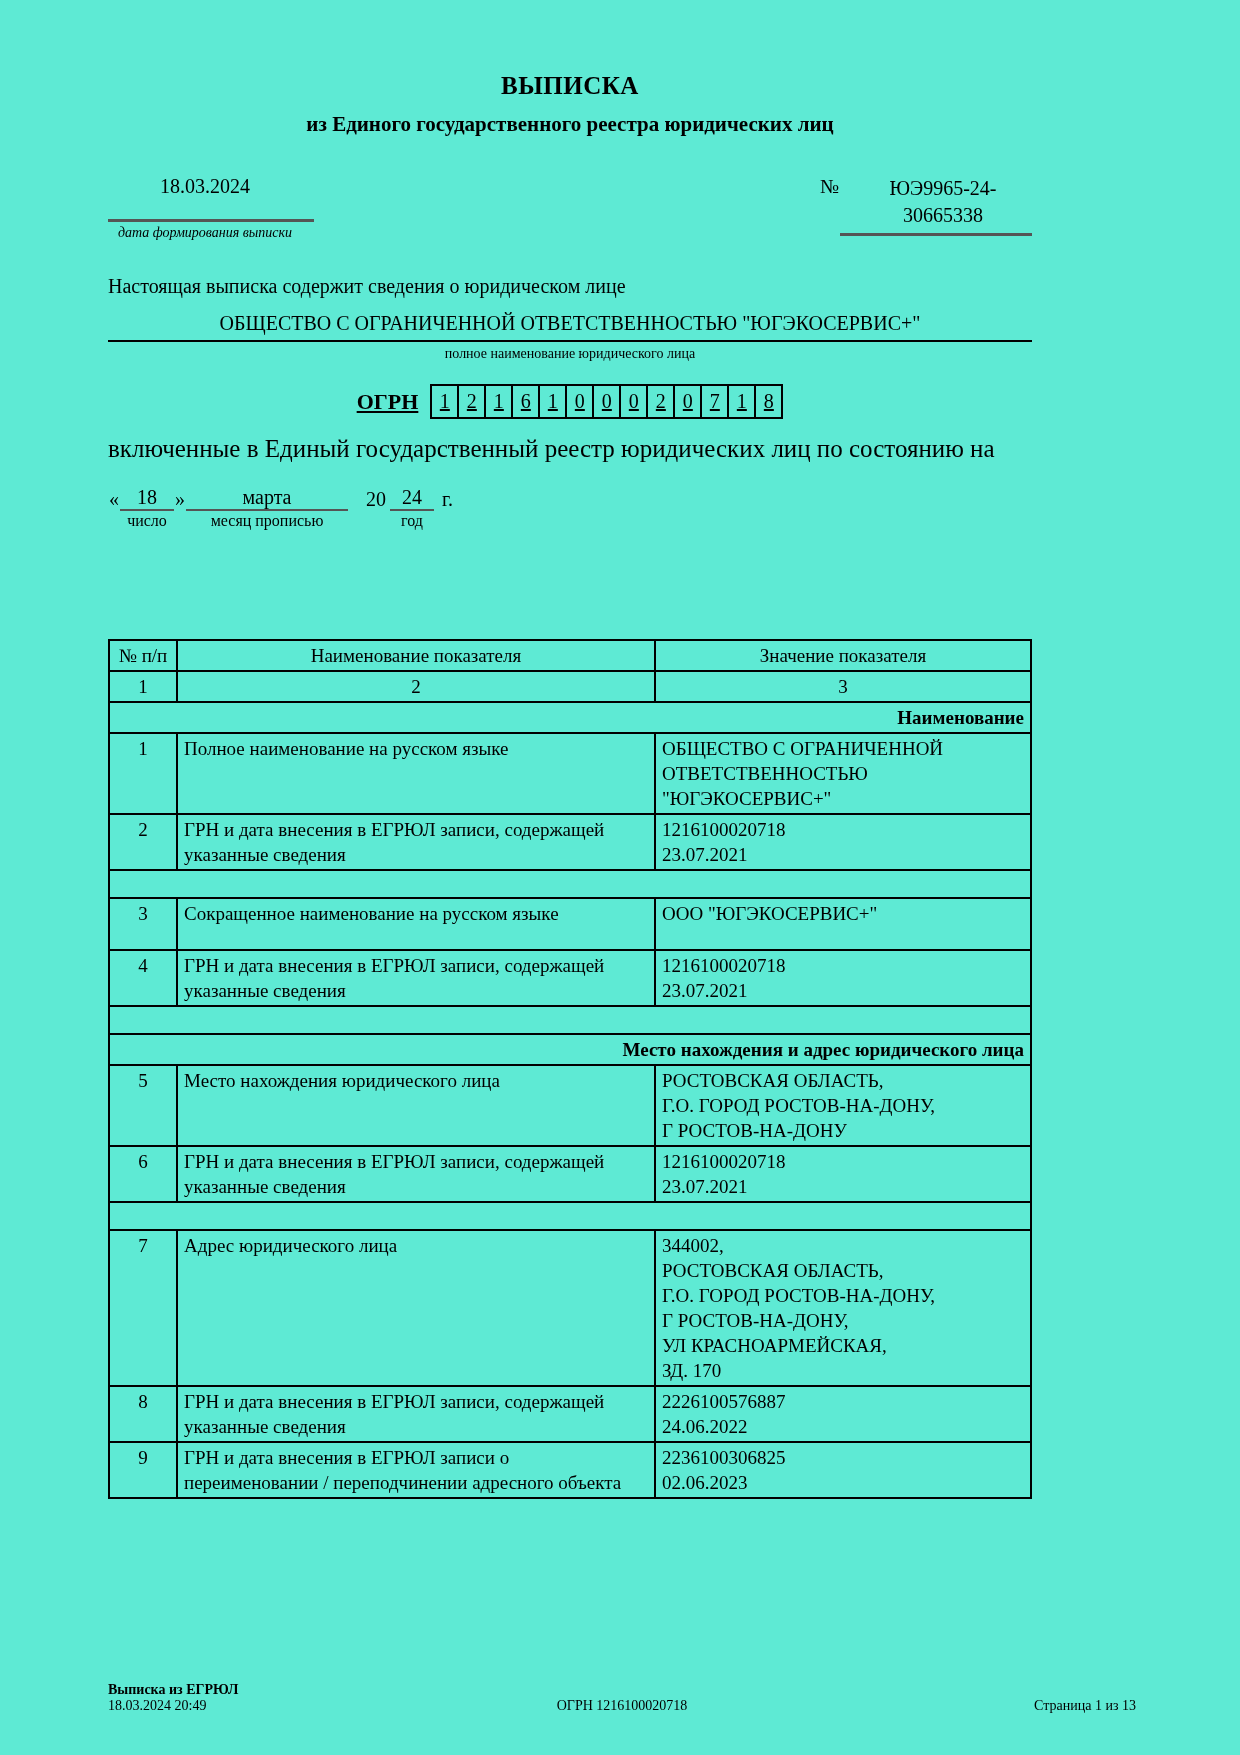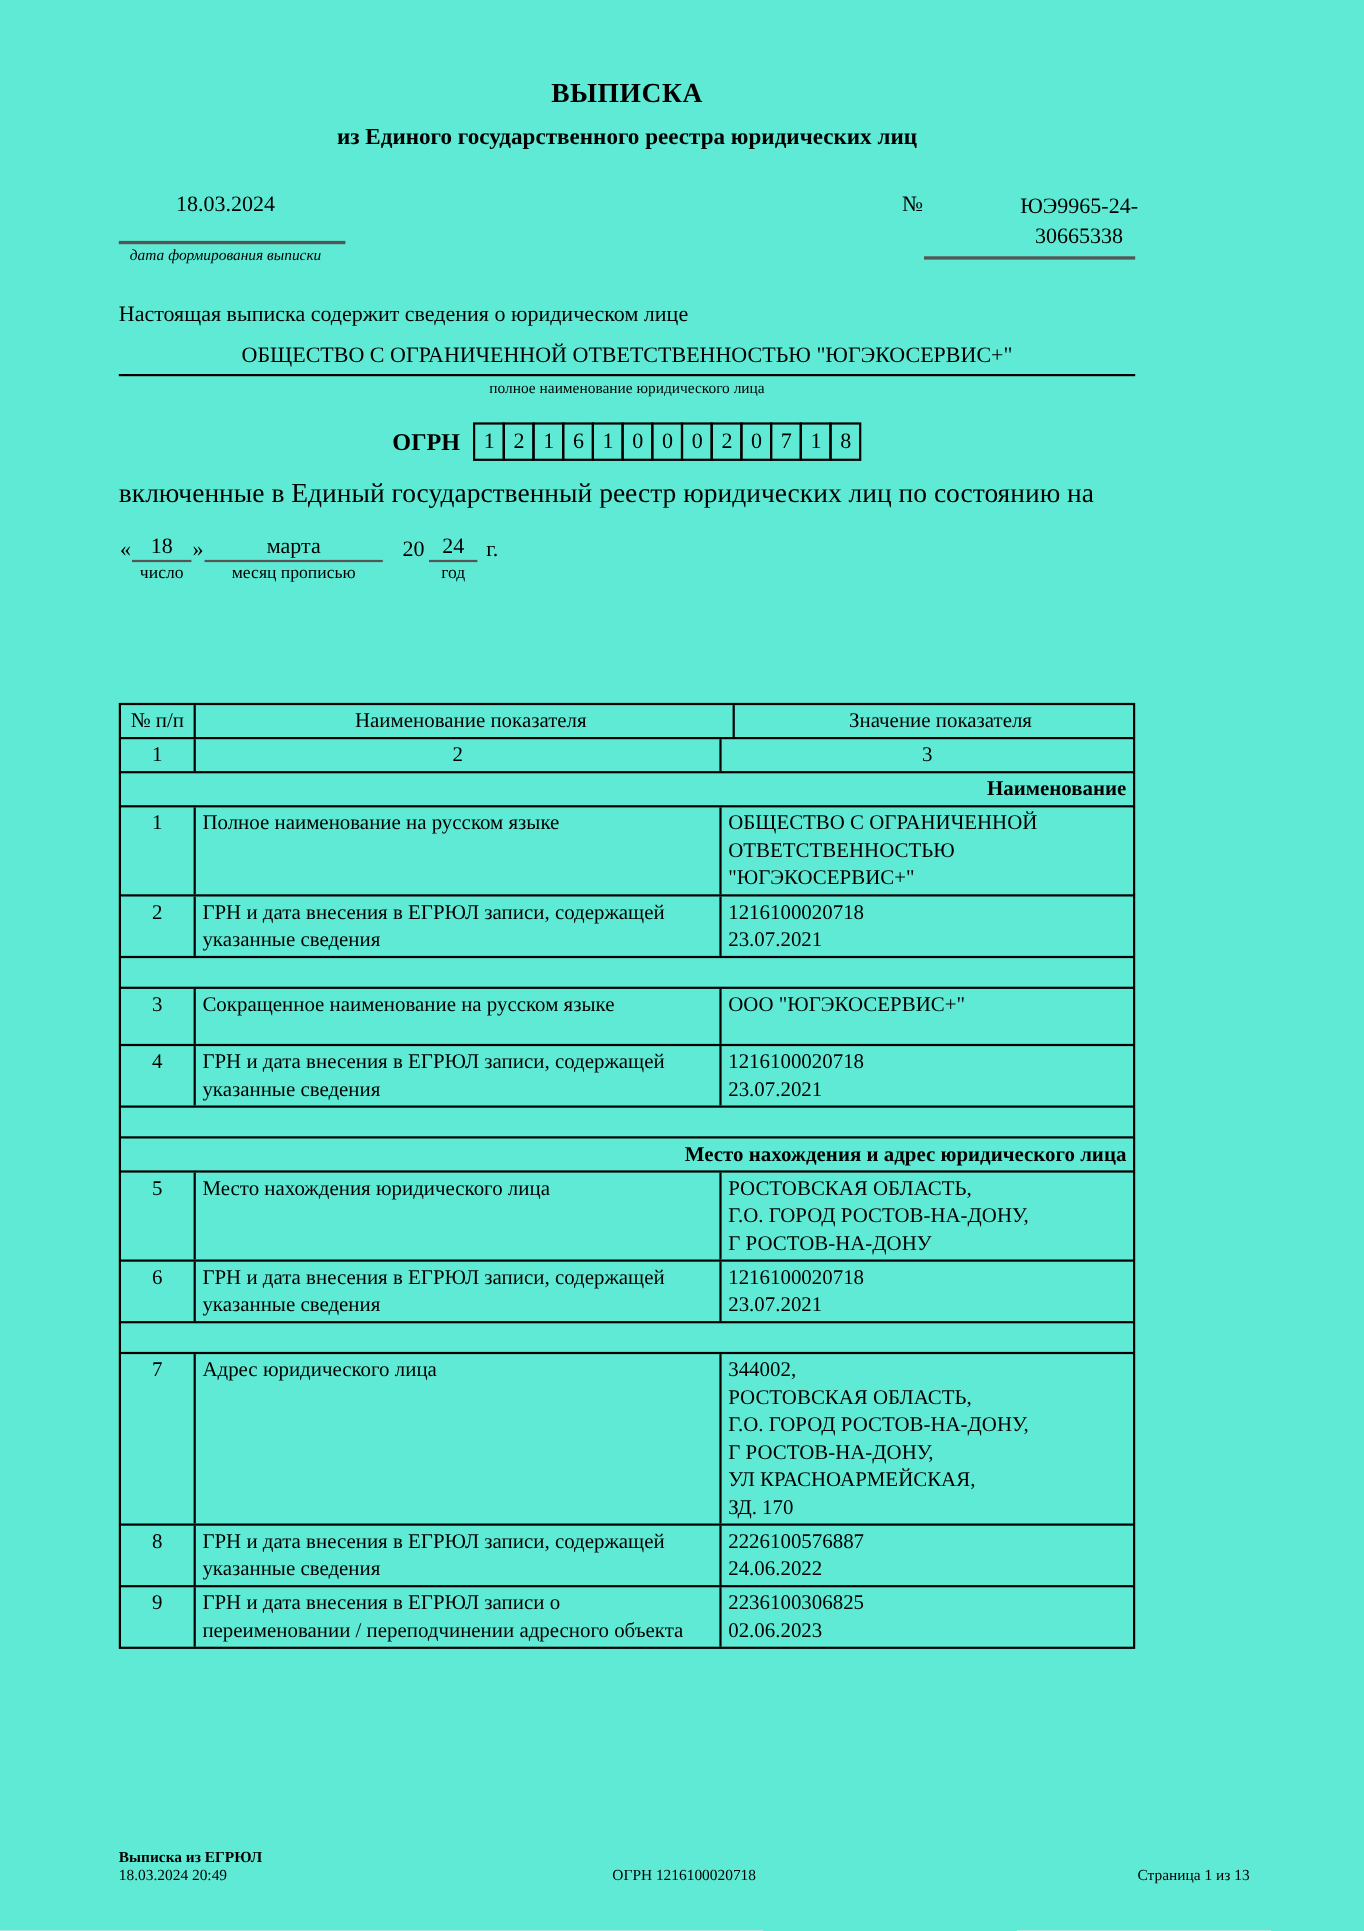--- a/index.html
+++ b/index.html
@@ -16,30 +16,30 @@
   .content { position:absolute; left:108px; top:0; width:924px; }
 
   .doc-title { margin-top:72px; text-align:center; font-size:25px; font-weight:bold; letter-spacing:.5px; }
   .doc-subtitle { margin-top:12px; text-align:center; font-size:21px; font-weight:bold; }
 
   .meta { position:relative; height:98px; margin-top:36px; font-size:20px; }
   .formation-date { position:absolute; left:52px; top:2px; }
   .formation-line { position:absolute; left:0; top:46px; width:206px; border-top:3px solid #555; }
   .formation-label { position:absolute; left:10px; top:52px; font-size:14px;font-style:italic; }
   .no-sign { position:absolute; left:712px; top:2px; }
-  .doc-no { position:absolute; left:785px; top:2px; width:176px; text-align:center; line-height:27px; }
+  .doc-no { position:absolute; left:747px; top:2px; width:176px; text-align:center; line-height:27px; }
   .no-line { position:absolute; left:732px; top:60px; width:192px; border-top:3px solid #555; }
 
   .statement { margin-top:4px; font-size:20px; }
 
   .company-wrap { margin-top:14px; border-bottom:2px solid #000; padding-bottom:5px; }
   .company-name { text-align:center; font-size:20px; }
   .company-label { margin-top:4px; text-align:center; font-size:14px; }
 
-  .ogrn-row { margin-top:22px; display:flex; justify-content:center; align-items:center; }
+  .ogrn-row { margin-top:22px; display:flex; justify-content:center; align-items:center;text-decoration:underline; }
   .ogrn-label { font-size:22px; font-weight:bold; margin-right:12px; }
   .digits { display:flex; }
   .digit {
     width:29px; height:35px; border:2px solid #000; margin-left:-2px;
     text-align:center; font-size:20px; line-height:31px;
   }
   .digit:first-child { margin-left:0; }
 
   .included { margin-top:16px; font-size:25px; }
 
@@ -51,21 +51,21 @@
   .fld-year { width:44px; margin-left:4px; }
   .yr-prefix { margin-left:18px; }
   .yr-suffix { margin-left:8px; }
   .fld .lbl {
     position:absolute; top:100%; left:50%; transform:translateX(-50%);
     margin-top:3px; font-size:16px; white-space:nowrap;
   }
 
   .rtable { margin-top:128px; border:2px solid #000; font-size:19px; }
   .tr { display:flex; border-top:2px solid #000; }
-  .tr:first-child { border-top:none;gap:12px; }
+  .tr:first-child { border-top:none; }
   .td { padding:2px 6px; line-height:25px; }
   .td.num { width:68px; flex:0 0 68px; text-align:center; border-right:2px solid #000; }
   .td.name { width:478px; flex:0 0 478px; border-right:2px solid #000; }
   .td.value { flex:1 1 auto; white-space:pre-line; }
   .tr.data { min-height:52px; }
   .tr.hdr .td { text-align:center; }
   .tr.colnum .td { text-align:center; }
   .tr.section { display:block; text-align:right; font-weight:bold; padding:2px 6px; line-height:25px; }
   .tr.spacer { height:28px; }
 

